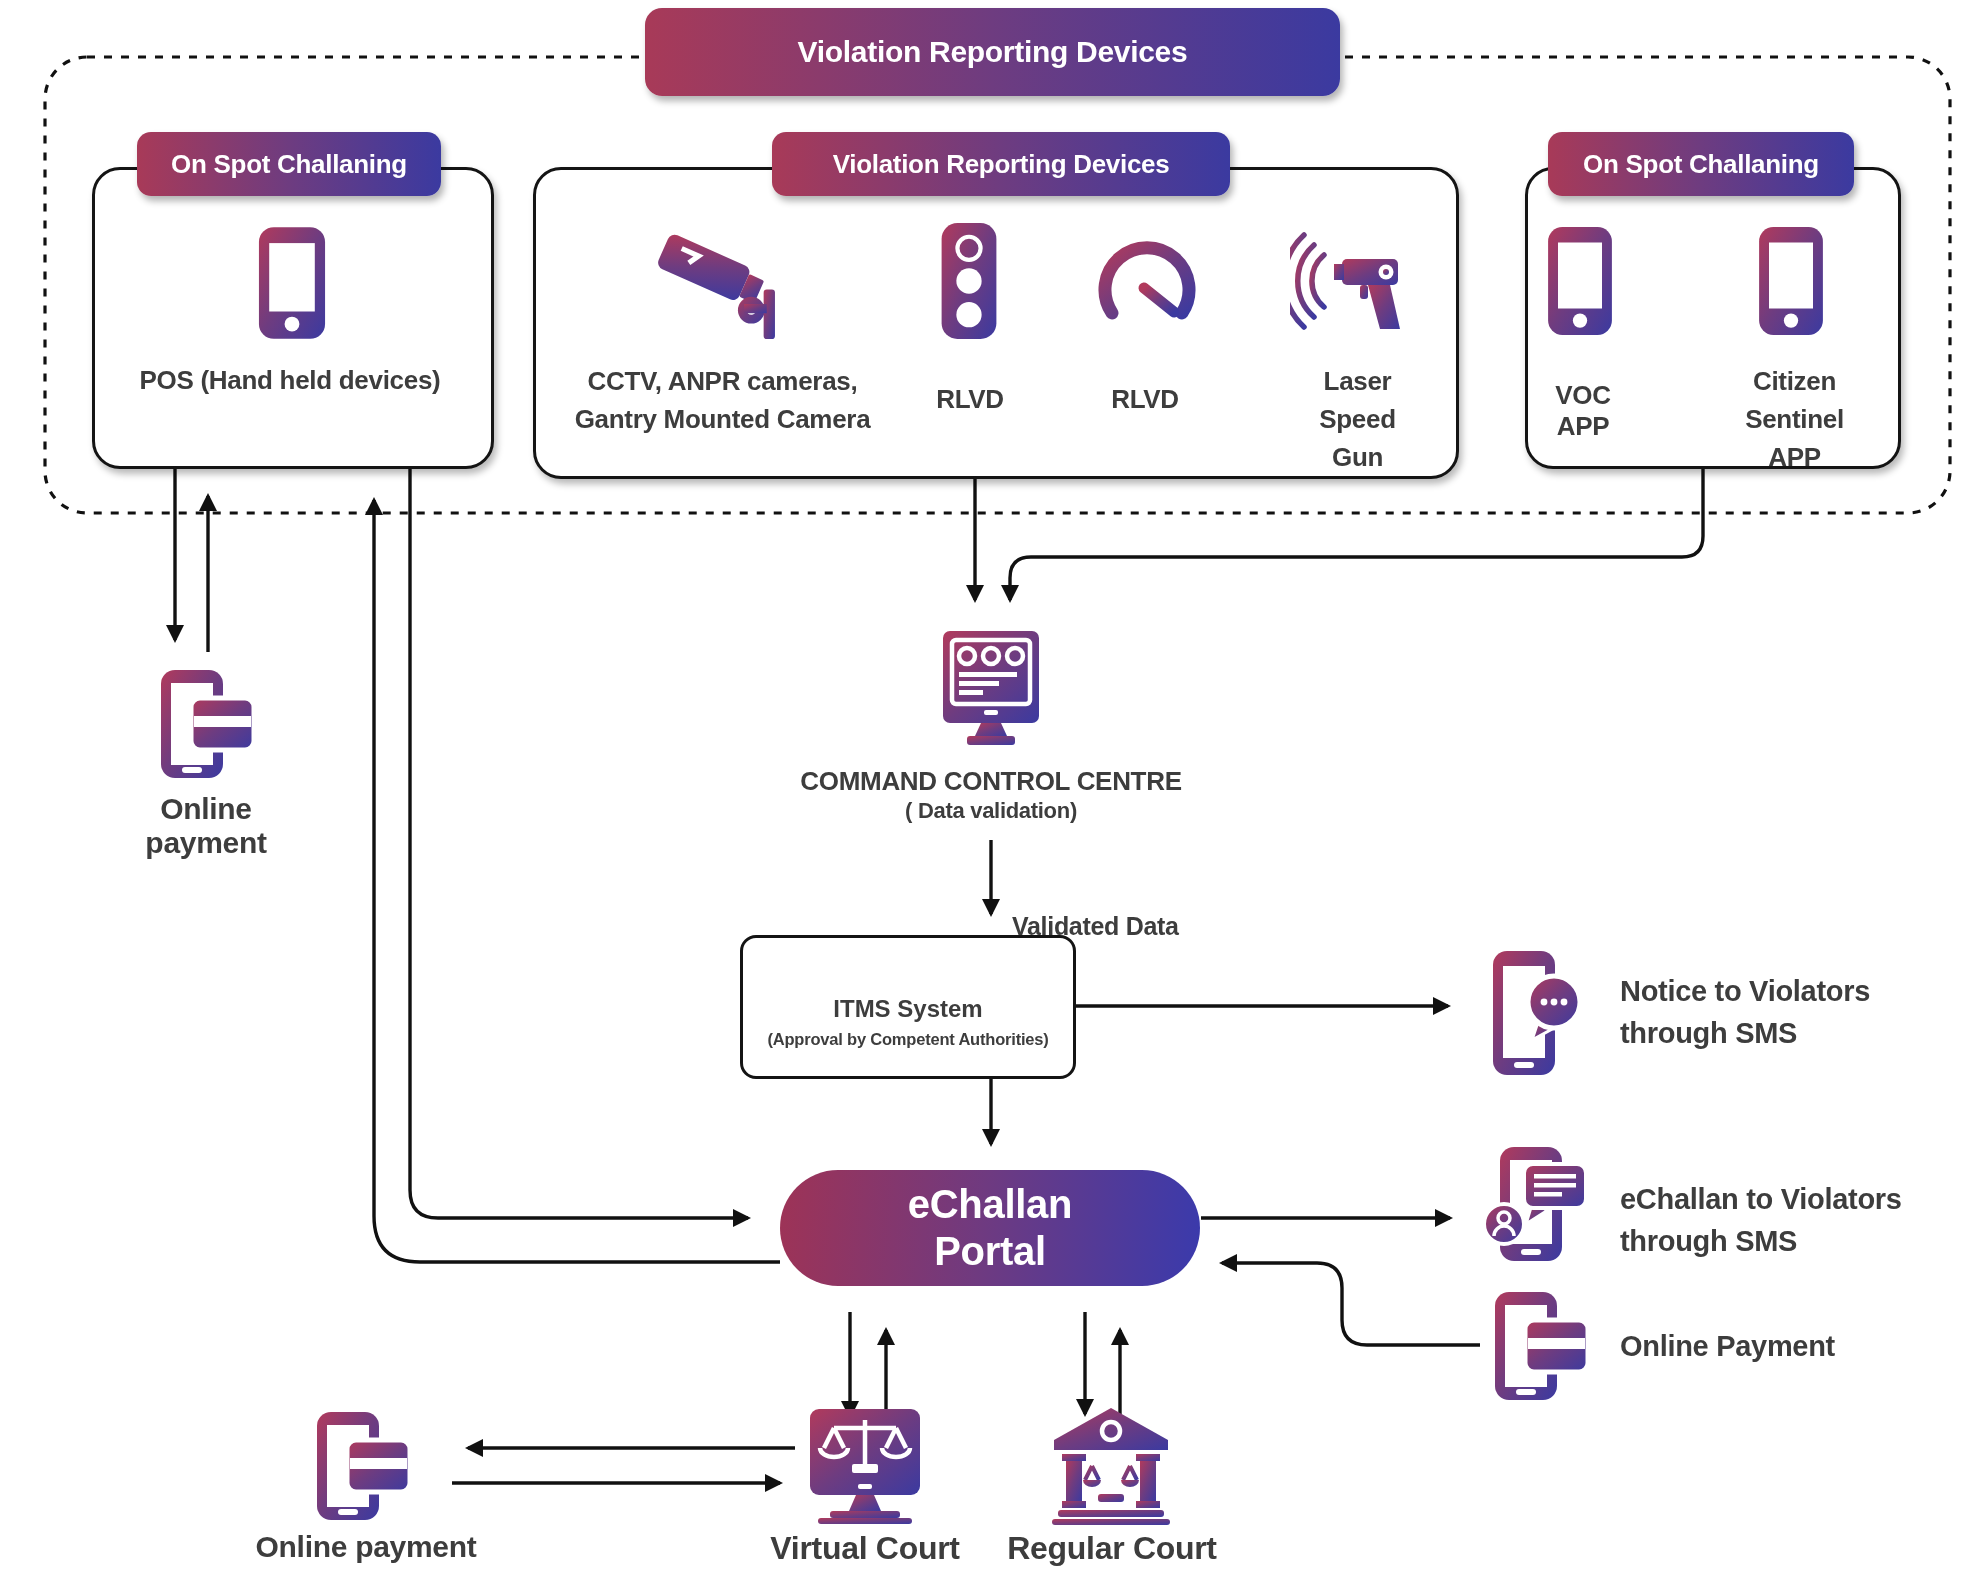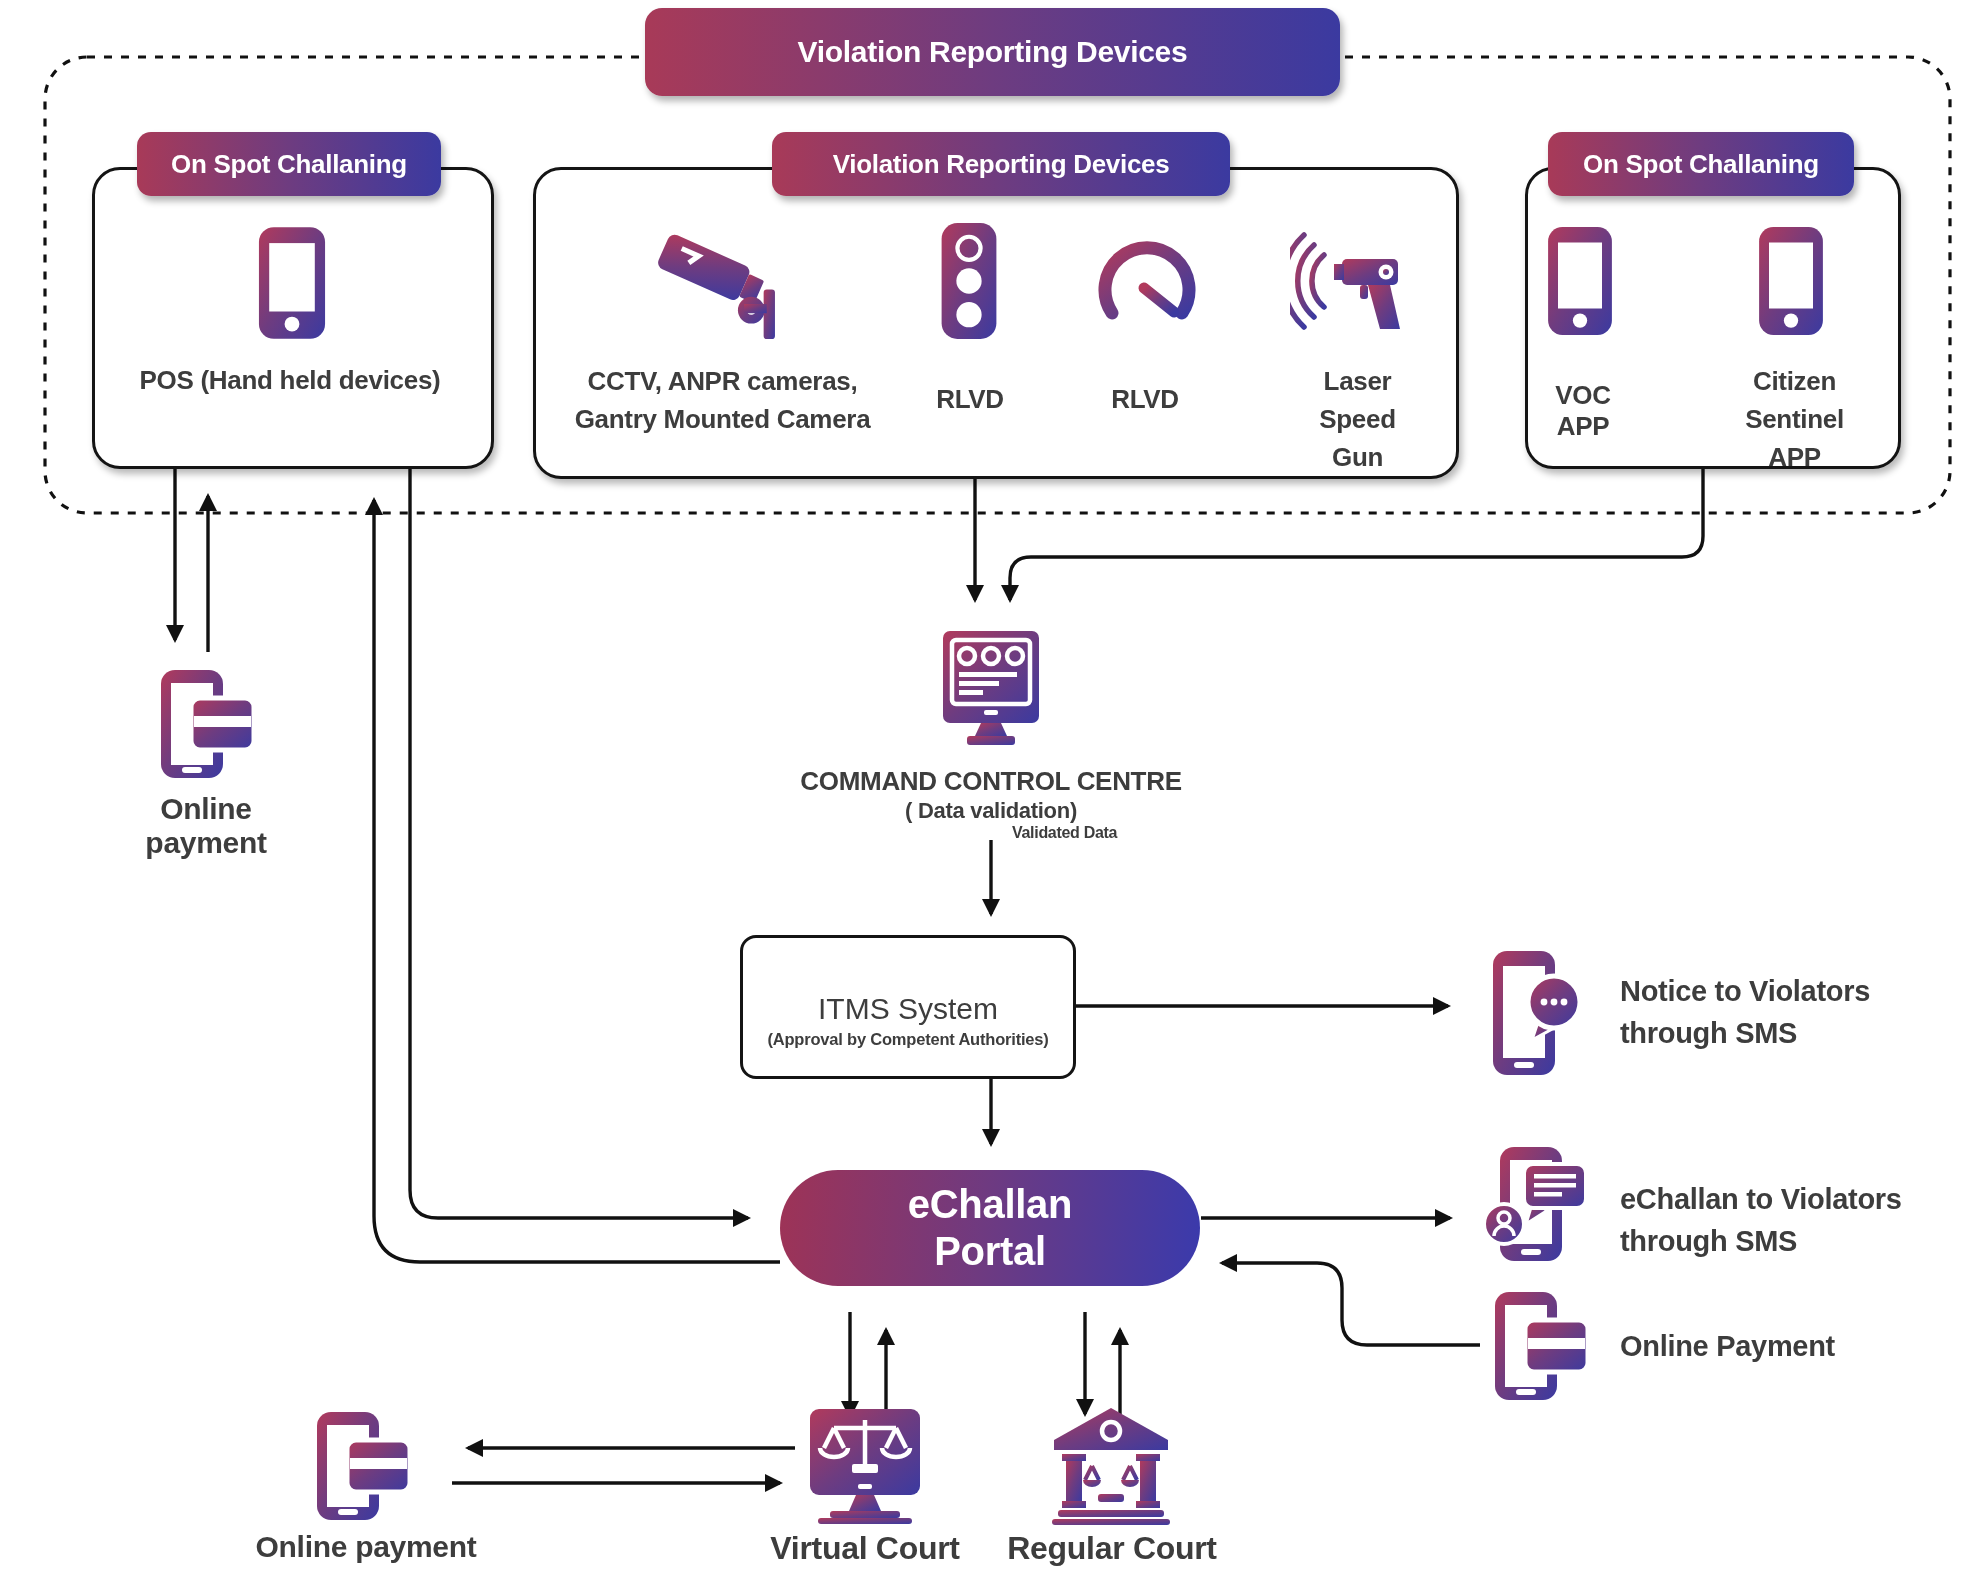--- a/index.html
+++ b/index.html
@@ -15,21 +15,21 @@
   .pillhead{font-size:26px;}
   .lbl{position:absolute;z-index:4;font-weight:bold;color:#3D3D3D;letter-spacing:-.3px;}
   .ctr{text-align:center;}
   .icon{position:absolute;z-index:4;}
   .icon svg{display:block;width:100%;height:100%;}
   .portal{position:absolute;z-index:3;border-radius:72px;display:flex;flex-direction:column;
           align-items:center;justify-content:center;color:#fff;font-weight:bold;font-size:40px;line-height:47px;
           background:linear-gradient(95deg,#9E3356 0%,#6F3A80 48%,#3A3AAC 100%);letter-spacing:-.3px;}
   .itms{position:absolute;z-index:2;background:#fff;border:3px solid #141414;border-radius:16px;
         display:flex;flex-direction:column;align-items:center;justify-content:center;}
-  .itms .l1{font-size:30px;font-weight:normal;line-height:36px;margin-top:28px;}
+  .itms .l1{font-size:24px;font-weight:bold;line-height:36px;margin-top:28px;}
   .itms .l2{font-size:16.5px;font-weight:bold;line-height:24px;letter-spacing:-.2px;}
 </style>
 </head>
 <body>
 
 <div class="canvas">
 
   <svg width="0" height="0" style="position:absolute" aria-hidden="true">
     <defs>
       <linearGradient id="pg" x1="0" y1="0" x2="1" y2="1">
@@ -189,21 +189,21 @@
         <rect x="26" y="42" width="58" height="5" fill="#fff"></rect>
         <rect x="26" y="51" width="40" height="5" fill="#fff"></rect>
         <rect x="26" y="60" width="24" height="5" fill="#fff"></rect>
         <rect x="51" y="80" width="14" height="5" rx="2" fill="#fff"></rect>
         <polygon points="48,93 68,93 74,106 42,106" fill="url(#pg)"></polygon>
         <rect x="34" y="106" width="48" height="9" rx="3" fill="url(#pg)"></rect>
       </svg>
     </div>
   <div class="lbl ctr" style="left:790px;top:764px;width:402px;font-size:26px;line-height:34px;">COMMAND CONTROL CENTRE</div>
   <div class="lbl ctr" style="left:790px;top:798px;width:402px;font-size:22px;">( Data validation)</div>
-  <div class="lbl" style="left:1012px;top:824px;font-size:16px;">Validated Data</div>
+  <div class="lbl" style="left:1012px;top:912px;font-size:25px;">Validated Data</div>
 
   <div class="itms" style="left:740px;top:935px;width:330px;height:138px;">
     <div class="l1">ITMS System</div>
     <div class="l2">(Approval by Competent Authorities)</div>
   </div>
 
   <div class="portal" style="left:780px;top:1170px;width:420px;height:116px;">
     <div>eChallan</div>
     <div>Portal</div>
   </div>

